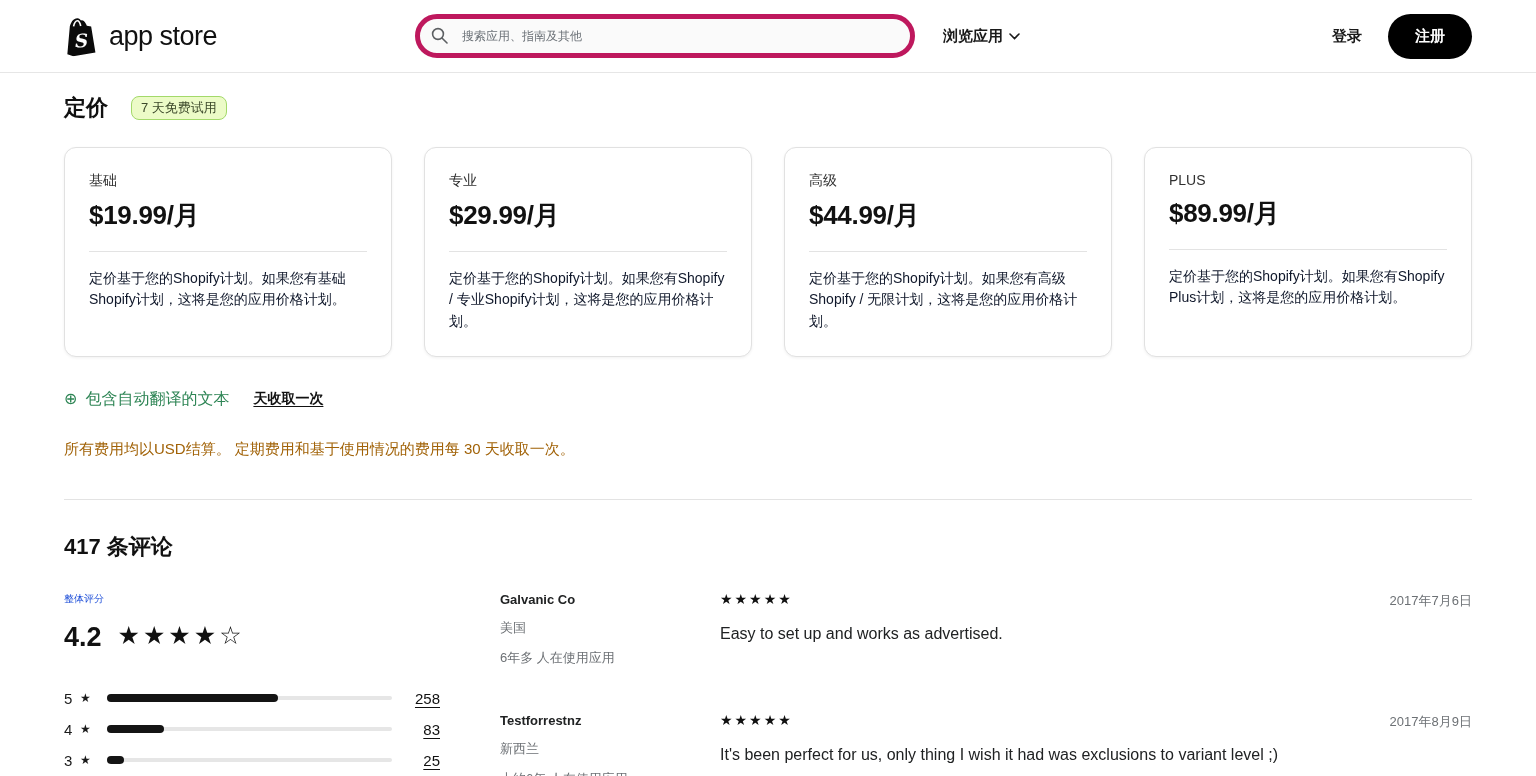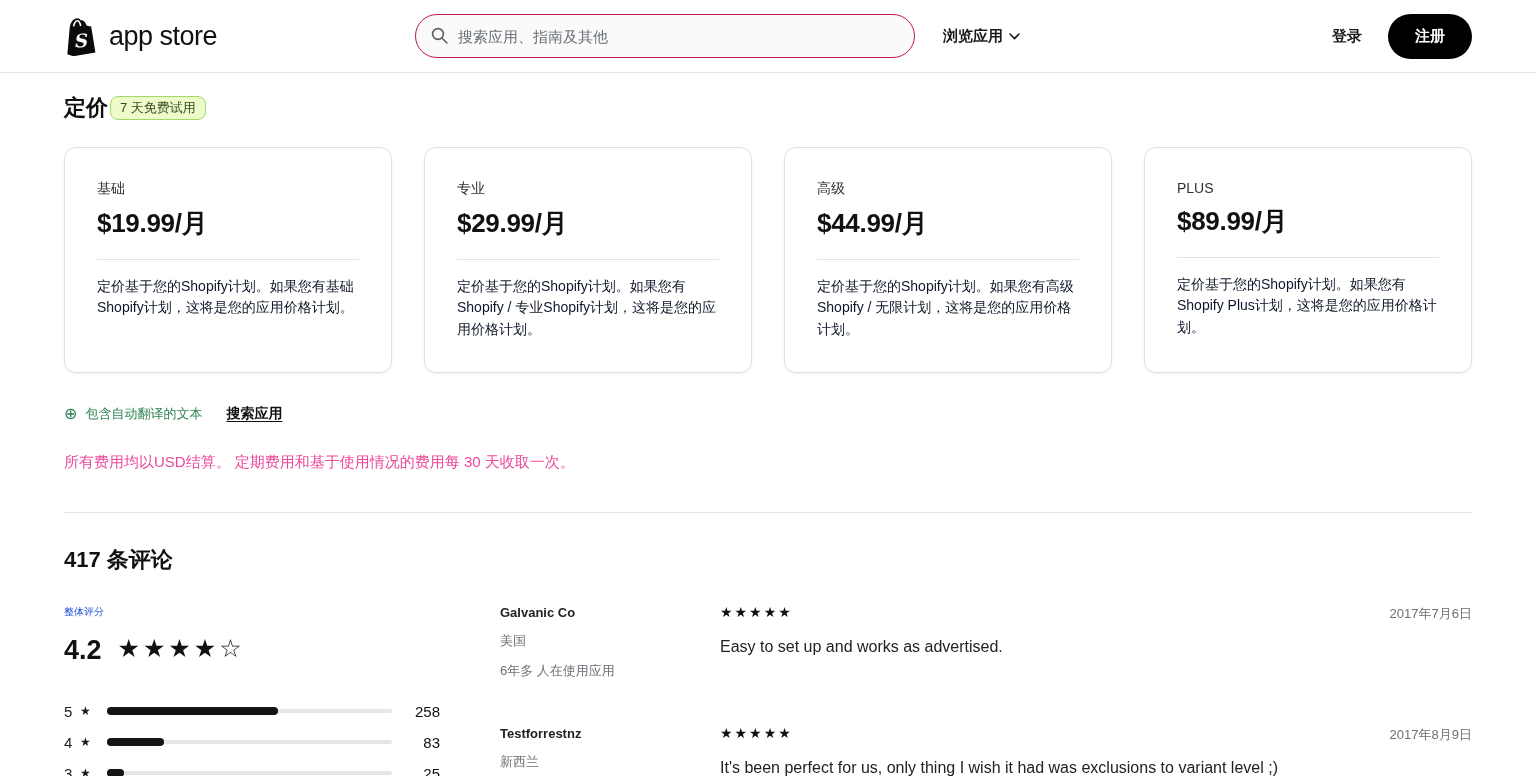--- a/index.html
+++ b/index.html
@@ -5,76 +5,76 @@
   * { margin:0; padding:0; box-sizing:border-box; }
   html,body { width:1536px; height:776px; overflow:hidden; background:#fff;
     font-family:"Liberation Sans", sans-serif; color:#1a1a1a; }
 
   
   .header { display:flex; align-items:center; height:73px; padding:0 64px;
     border-bottom:1px solid #e6e6e6; background:#fff; }
   .logo { display:flex; align-items:center; gap:12px; cursor:pointer; }
   .logo-text { font-size:27px; font-weight:500; letter-spacing:-0.5px; color:#111; }
   .search-wrap { position:relative; width:500px; height:44px; margin-left:198px; }
-  .search-input { width:100%; height:100%; border:1px solid #be185d; border-radius:22px;
-    background:#fafafa; padding:0 18px 0 42px; font-size:15px; color:#303030; outline:none;
+  .search-input { width:100%; height:100%; border:5px solid #be185d; border-radius:22px;
+    background:#fafafa; padding:0 18px 0 42px; font-size:12px; color:#303030; outline:none;
     font-family:"Liberation Sans", sans-serif; }
   .search-input::placeholder { color:#6b7177; }
   .search-icon { position:absolute; left:16px; top:13px; width:17px; height:17px; }
   .browse { display:flex; align-items:center; gap:6px; margin-left:28px; font-size:15px;
     font-weight:700; color:#1a1a1a; cursor:pointer; white-space:nowrap; }
   .spacer { flex:1; }
   .login { font-size:15px; font-weight:700; color:#1a1a1a; cursor:pointer; }
   .signup { margin-left:26px; background:#000; color:#fff; font-size:15px; font-weight:700;
     border:none; border-radius:24px; padding:13px 27px; cursor:pointer;
     font-family:"Liberation Sans", sans-serif; }
 
   
   .main { padding:0 64px; }
-  .section-title-row { display:flex; align-items:center; gap:2px; margin-top:20px; }
+  .section-title-row { display:flex; align-items:center; gap:23px; margin-top:20px; }
   .section-title { font-size:22px; font-weight:700; color:#111; }
   .trial-badge { font-size:13px; color:#3d4a2b; background:#ecfbc7; border:1px solid #a3d96a;
     border-radius:8px; padding:3px 9px; line-height:1.2; }
 
   .cards { display:grid; grid-template-columns:repeat(4,1fr); gap:32px; margin-top:24px; }
   .card { background:#fff; border:1px solid #e1e1e1; border-radius:12px;
-    box-shadow:0 1px 3px rgba(0,0,0,0.06); padding:32px; min-height:183px; }
+    box-shadow:0 1px 3px rgba(0,0,0,0.06); padding:24px; min-height:183px; }
   .plan-name { font-size:14px; color:#303030; }
   .plan-price { font-size:26px; font-weight:600; color:#111; margin-top:8px; letter-spacing:-0.3px; }
   .card-divider { height:1px; background:#e3e3e3; margin:18px 0 16px; }
   .plan-desc { font-size:14px; color:#0f172a; line-height:1.52; }
 
   .translate-row { display:flex; align-items:center; gap:8px; margin-top:32px; }
   .globe-icon { color:#2e8555; font-size:16px; line-height:1; }
-  .translate-text { font-size:13px; color:#2e8555; }
+  .translate-text { font-size:16px; color:#2e8555; }
   .show-original { font-size:14px; font-weight:700; color:#111; margin-left:16px;
     text-decoration:underline; text-underline-offset:3px; cursor:pointer; }
 
-  .billing-note { margin-top:30px; font-size:15px; color:#ec4899; }
+  .billing-note { margin-top:30px; font-size:15px; color:#a16207; }
 
   .page-divider { height:1px; background:#e3e3e3; margin-top:40px; }
 
   
   .reviews-title { margin-top:32px; font-size:22px; font-weight:700; color:#111; }
   .reviews-layout { display:flex; margin-top:30px; }
   .reviews-left { width:436px; flex:none; padding-right:60px; }
   .overall-label { font-size:10px; color:#1d4ed8; }
   .overall-row { display:flex; align-items:center; gap:16px; margin-top:16px; }
   .overall-score { font-size:27px; font-weight:700; color:#111; }
   .overall-stars { font-size:25px; letter-spacing:3px; color:#111; line-height:1; padding-bottom:3px; }
   .bars { margin-top:30px; }
   .bar-row { display:flex; align-items:center; height:31px; }
   .bar-label { font-size:15px; color:#1a1a1a; width:11px; }
   .bar-star { font-size:12px; color:#1a1a1a; margin-left:5px; }
   .bar-track { position:relative; flex:1; height:4px; background:#e6e6e6; border-radius:2px;
     margin:0 14px 0 16px; }
   .bar-fill { position:absolute; left:0; top:-2px; height:8px; background:#141414;
     border-radius:4px; min-width:6px; }
   .bar-count { width:34px; text-align:right; font-size:15px; color:#111;
-    text-underline-offset:3px; cursor:pointer; }
+    text-decoration:underline; text-underline-offset:3px; cursor:pointer; }
 
   .reviews-right { flex:1; }
   .review { display:grid; grid-template-columns:220px 1fr 150px; margin-bottom:46px; }
   .review-name { font-size:13px; font-weight:700; color:#202223; }
   .review-meta { font-size:13px; color:#6d7175; margin-top:12px; }
   .review-stars { font-size:14px; letter-spacing:2px; color:#111; line-height:1; }
   .review-text { font-size:16px; color:#202223; margin-top:17px; line-height:1.4; }
   .review-date { font-size:13px; color:#6d7175; text-align:right; }
 </style>
 </head>
@@ -141,21 +141,21 @@
       <div class="plan-name">PLUS</div>
       <div class="plan-price">$89.99/月</div>
       <div class="card-divider"></div>
       <div class="plan-desc">定价基于您的Shopify计划。如果您有Shopify Plus计划，这将是您的应用价格计划。</div>
     </div>
   </div>
 
   <div class="translate-row">
     <span class="globe-icon">⊕</span>
     <span class="translate-text">包含自动翻译的文本</span>
-    <span class="show-original">搜索应用</span>
+    <span class="show-original">天收取一次</span>
   </div>
 
   <div class="billing-note">所有费用均以USD结算。 定期费用和基于使用情况的费用每 30 天收取一次。</div>
 
   <div class="page-divider"></div>
 
   <div class="reviews-title">417 条评论</div>
 
   <div class="reviews-layout">
 

